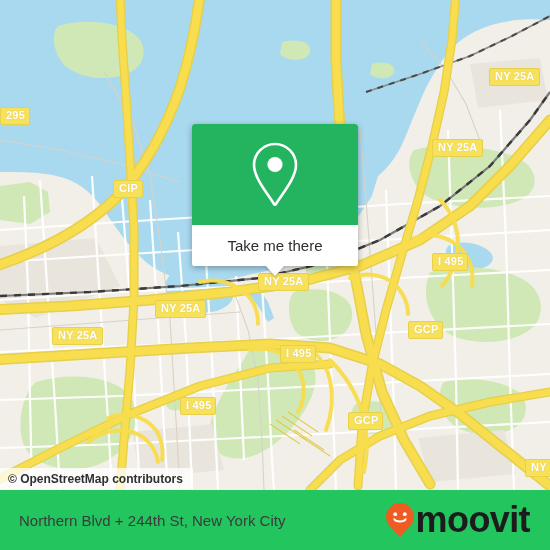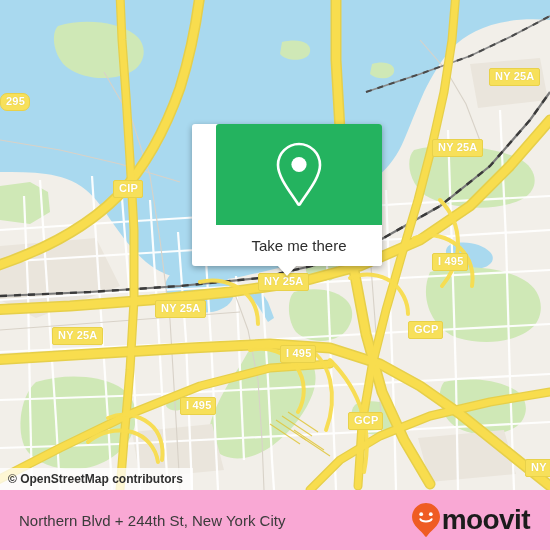--- a/index.html
+++ b/index.html
@@ -49,21 +49,20 @@
 
   
   #popup {
     position: absolute;
     left: 192px;
     top: 124px;
     width: 166px;
     box-shadow: 0 2px 6px rgba(0,0,0,.32);
     border-radius: 3px;
     background: #ffffff;
-    padding-left: 24px;
   }
   #popup-head {
     background: #24b35f;
     height: 101px;
     border-radius: 3px 3px 0 0;
     display: flex;
     align-items: center;
     justify-content: center;
   }
   #popup-foot {
@@ -110,39 +109,39 @@
     white-space: nowrap;
   }
 
   
   #footer {
     position: absolute;
     left: 0;
     top: 490px;
     width: 550px;
     height: 60px;
-    background: #f9a8d4;
+    background: #22c55e;
     display: flex;
     align-items: center;
     justify-content: space-between;
     padding: 0 20px 0 19px;
     box-sizing: border-box;
   }
   #footer-title {
     font-size: 15px;
     color: #3b3b3b;
     white-space: nowrap;
   }
   #brand {
     display: flex;
     align-items: center;
     gap: 1px;
   }
   #brand-name {
-    font-size: 28px;
+    font-size: 36px;
     font-weight: bold;
     color: #1c1c1c;
     letter-spacing: -0.6px;
     line-height: 28px;
   }
 </style>
 </head>
 <body>
 
 <div id="app">
@@ -317,21 +316,21 @@
             <path d="M 276,420 L 306,440"></path>
           <path d="M 282,416 L 312,436"></path>
             <path d="M 288,412 L 318,432"></path>
           <path d="M 294,430 L 324,450"></path>
             <path d="M 300,436 L 330,456"></path>
         </g>
       </g>
     </svg>
 
     <div id="shield-layer">
-        <div class="shield" style="left: 0px; top: 93px; border-radius: 7px;">295</div>
+        <div class="shield" style="left: 0px; top: 107px;">295</div>
         <div class="shield" style="left: 489px; top: 68px;">NY 25A</div>
         <div class="shield" style="left: 113px; top: 180px;">CIP</div>
         <div class="shield" style="left: 432px; top: 139px;">NY 25A</div>
         <div class="shield" style="left: 432px; top: 253px;">I 495</div>
         <div class="shield" style="left: 258px; top: 273px;">NY 25A</div>
         <div class="shield" style="left: 155px; top: 300px;">NY 25A</div>
         <div class="shield" style="left: 52px; top: 327px;">NY 25A</div>
         <div class="shield" style="left: 408px; top: 321px;">GCP</div>
         <div class="shield" style="left: 280px; top: 345px;">I 495</div>
         <div class="shield" style="left: 180px; top: 397px;">I 495</div>

